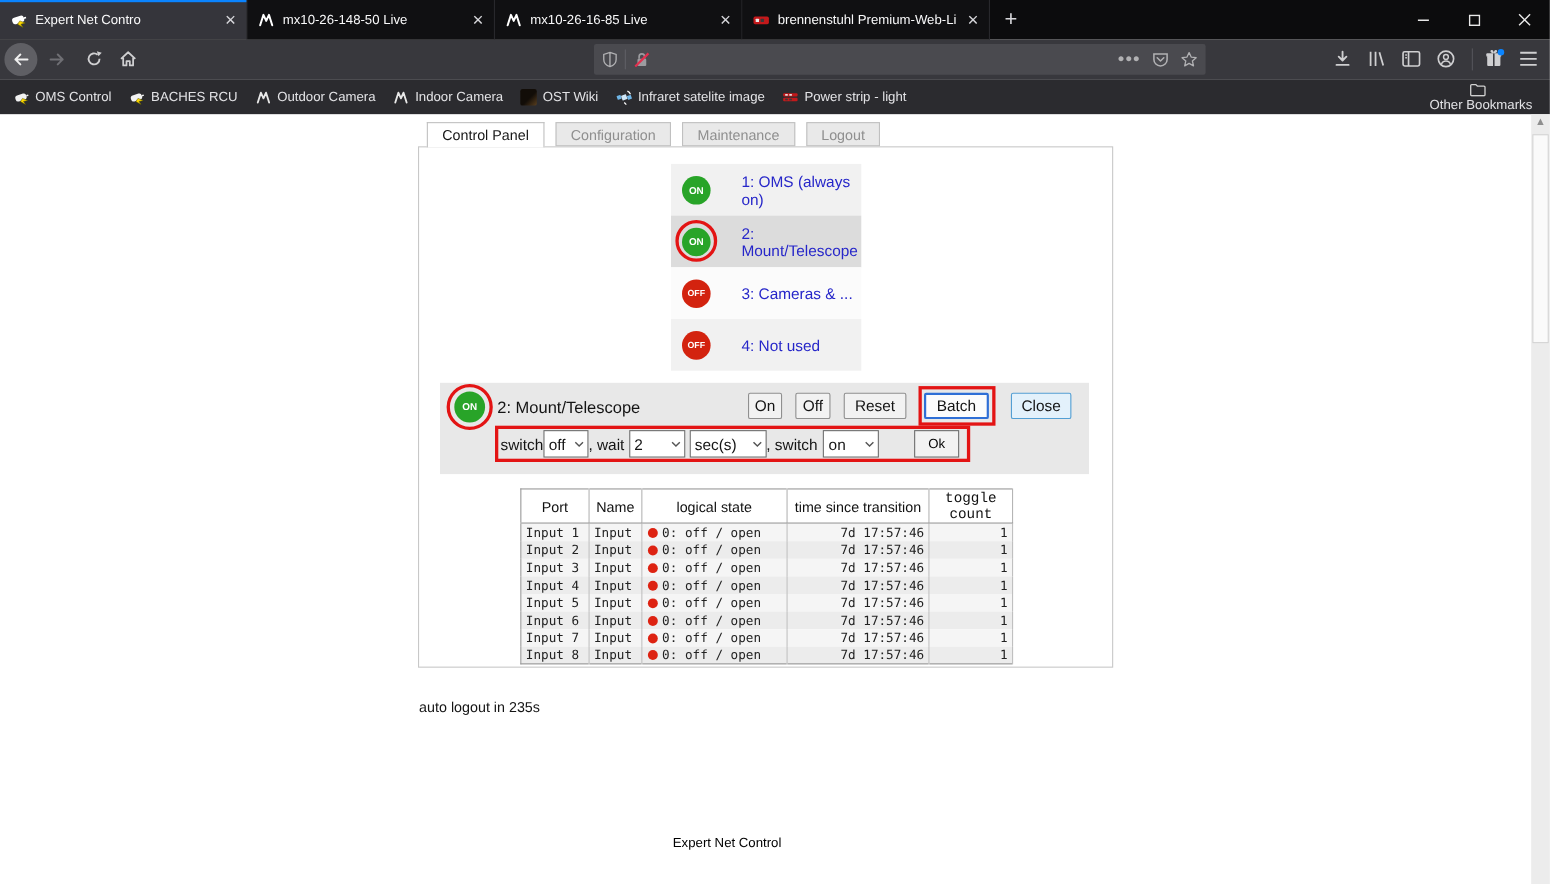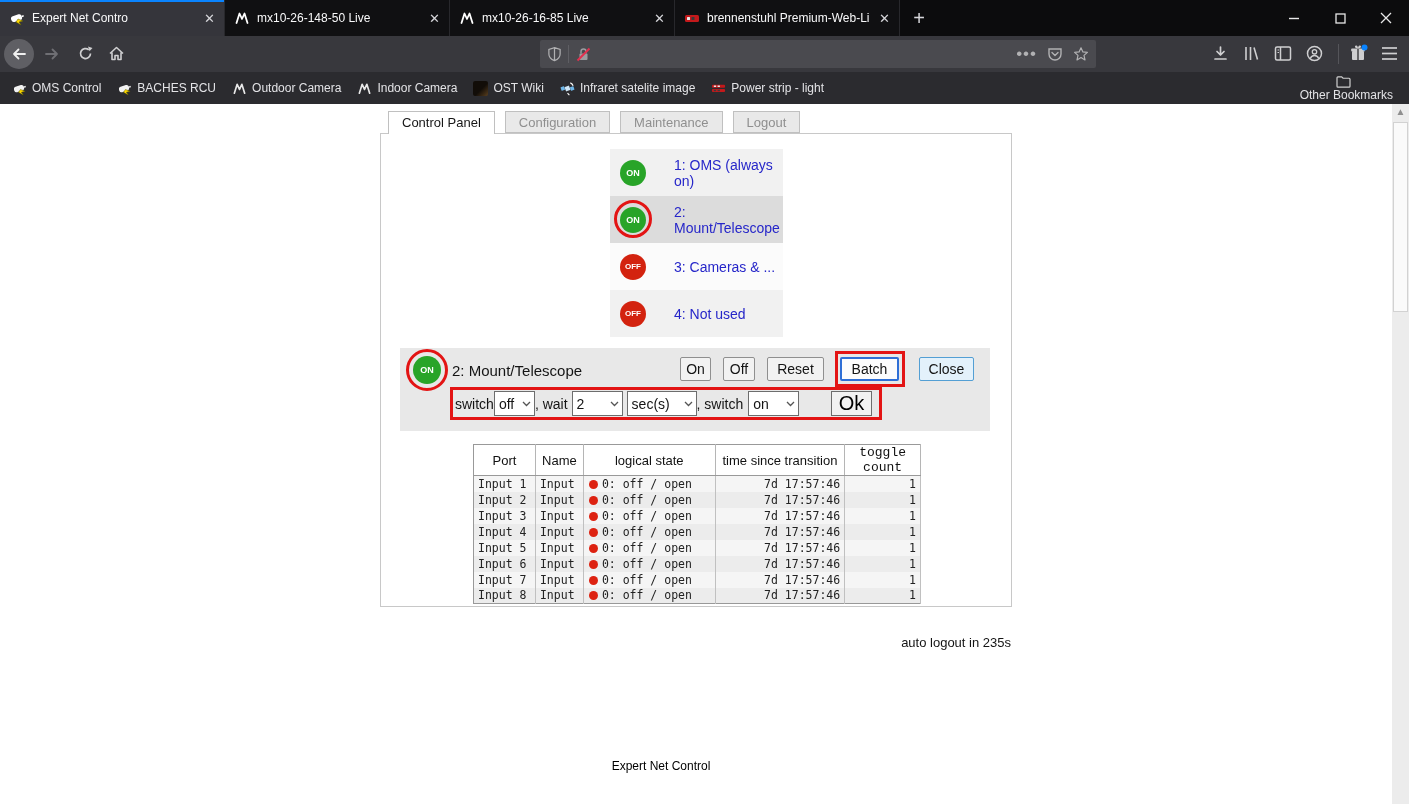--- a/index.html
+++ b/index.html
@@ -67,32 +67,32 @@
   .btn-on    { left:280px; width:31px; }
   .btn-off   { left:323px; width:32px; }
   .btn-reset { left:367px; width:57px; }
   .btn-batch { left:440px; width:59px; border:2px solid #2f6fd6; background:#fcfcfc; line-height:19px; }
   .btn-close { left:519px; width:55px; background:#e3f1fb; border:1px solid #539fd4; }
   .ann-batch { position:absolute; left:435px; top:3px; width:70px; height:36px; border:3px solid #e31414; pointer-events:none; }
   .batchrow { position:absolute; left:50px; top:39px; width:432px; height:33px; border:3px solid #e31414; display:flex; align-items:center; padding:0 2px; }
   .blabel { font-size:14px; color:#141414; white-space:pre; }
   .sel { height:25px; background:#fff; border:1px solid #6d6d6d; display:flex; align-items:center; justify-content:space-between; padding:0 3px 0 4px; font-size:14px; color:#141414; cursor:pointer; }
   .sel svg { margin-left:3px; }
-  .okbtn { margin-left:auto; margin-right:5px; width:41px; height:25px; background:#f2f2f2; border:1px solid #6d6d6d; font-size:20px; line-height:23px; text-align:center; cursor:pointer; }
+  .okbtn { margin-left:auto; margin-right:5px; width:41px; height:25px; background:#f2f2f2; border:1px solid #6d6d6d; font-size:12px; line-height:23px; text-align:center; cursor:pointer; }
 
   .itable { position:absolute; left:92px; top:310px; width:448px; border-collapse:collapse; border:1px solid #999; }
   .itable th { font-size:13px; font-weight:normal; color:#111; background:#fff; border-right:1px solid #b5b5b5; border-bottom:1px solid #999; height:17px; padding:0 4px; }
   .itable th.l { text-align:center; }
   .itable td { font-family:"DejaVu Sans Mono",monospace; font-size:11.5px; color:#222; border-right:1px solid #c0c0c0; height:16px; padding:0 4px; white-space:pre; }
   .itable tr:nth-child(odd) td  { background:#ececec; }
   .itable tr:nth-child(even) td { background:#f5f5f5; }
   .itable td.r { text-align:right; }
   .dot { display:inline-block; width:9px; height:9px; border-radius:50%; background:#dd2211; margin:0 4px 0 1px; vertical-align:-1px; }
 
-  .autologout { position:absolute; top:501px; left:0; width:100%; text-align:right; font-size:13px; color:#141414; }
+  .autologout { position:absolute; top:501px; left:0; width:100%; text-align:left; font-size:13px; color:#141414; }
 
   .glogo { position:absolute; left:645px; top:574px; width:100px; text-align:center; }
   .glogo svg { margin:0 auto; }
   .gude { color:#1d4e79; font-weight:bold; font-size:15px; letter-spacing:5px; margin-top:3px; padding-left:5px; }
   .appname { position:absolute; left:561px; top:655px; width:200px; text-align:center; font-size:12px; color:#000; }
 </style>
 </head>
 <body>
 
 <div class="titlebar">

